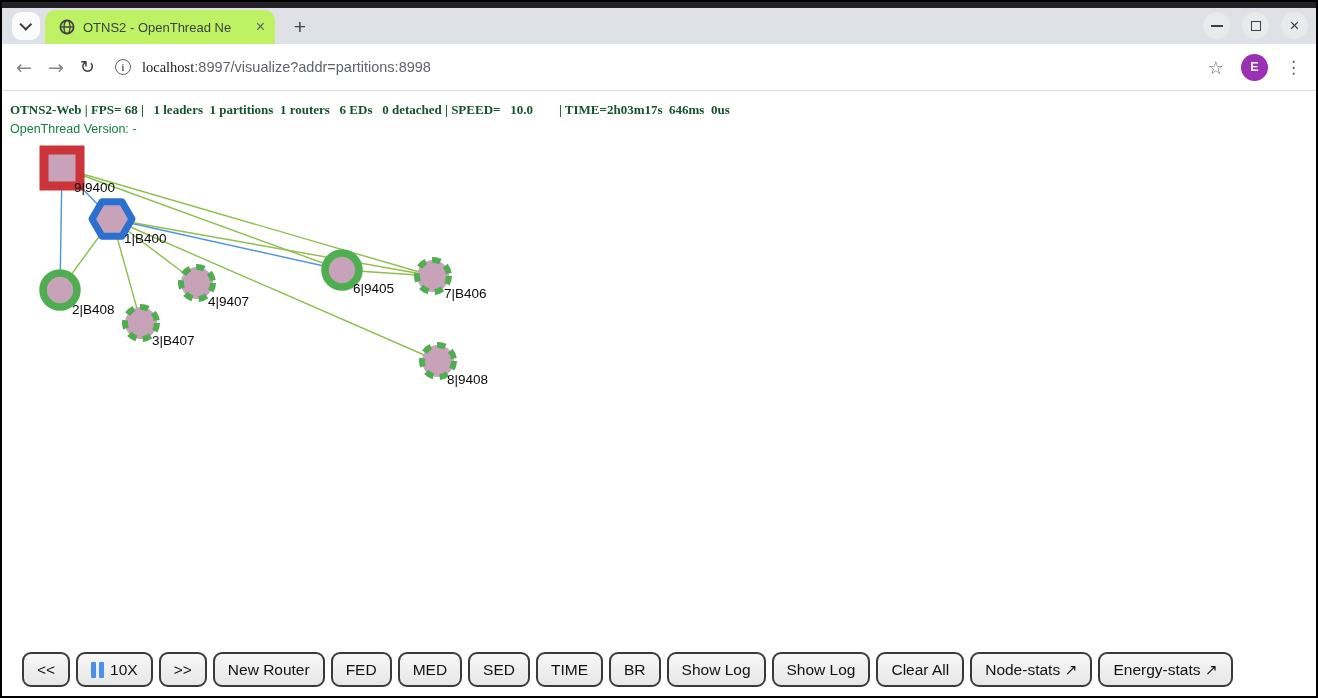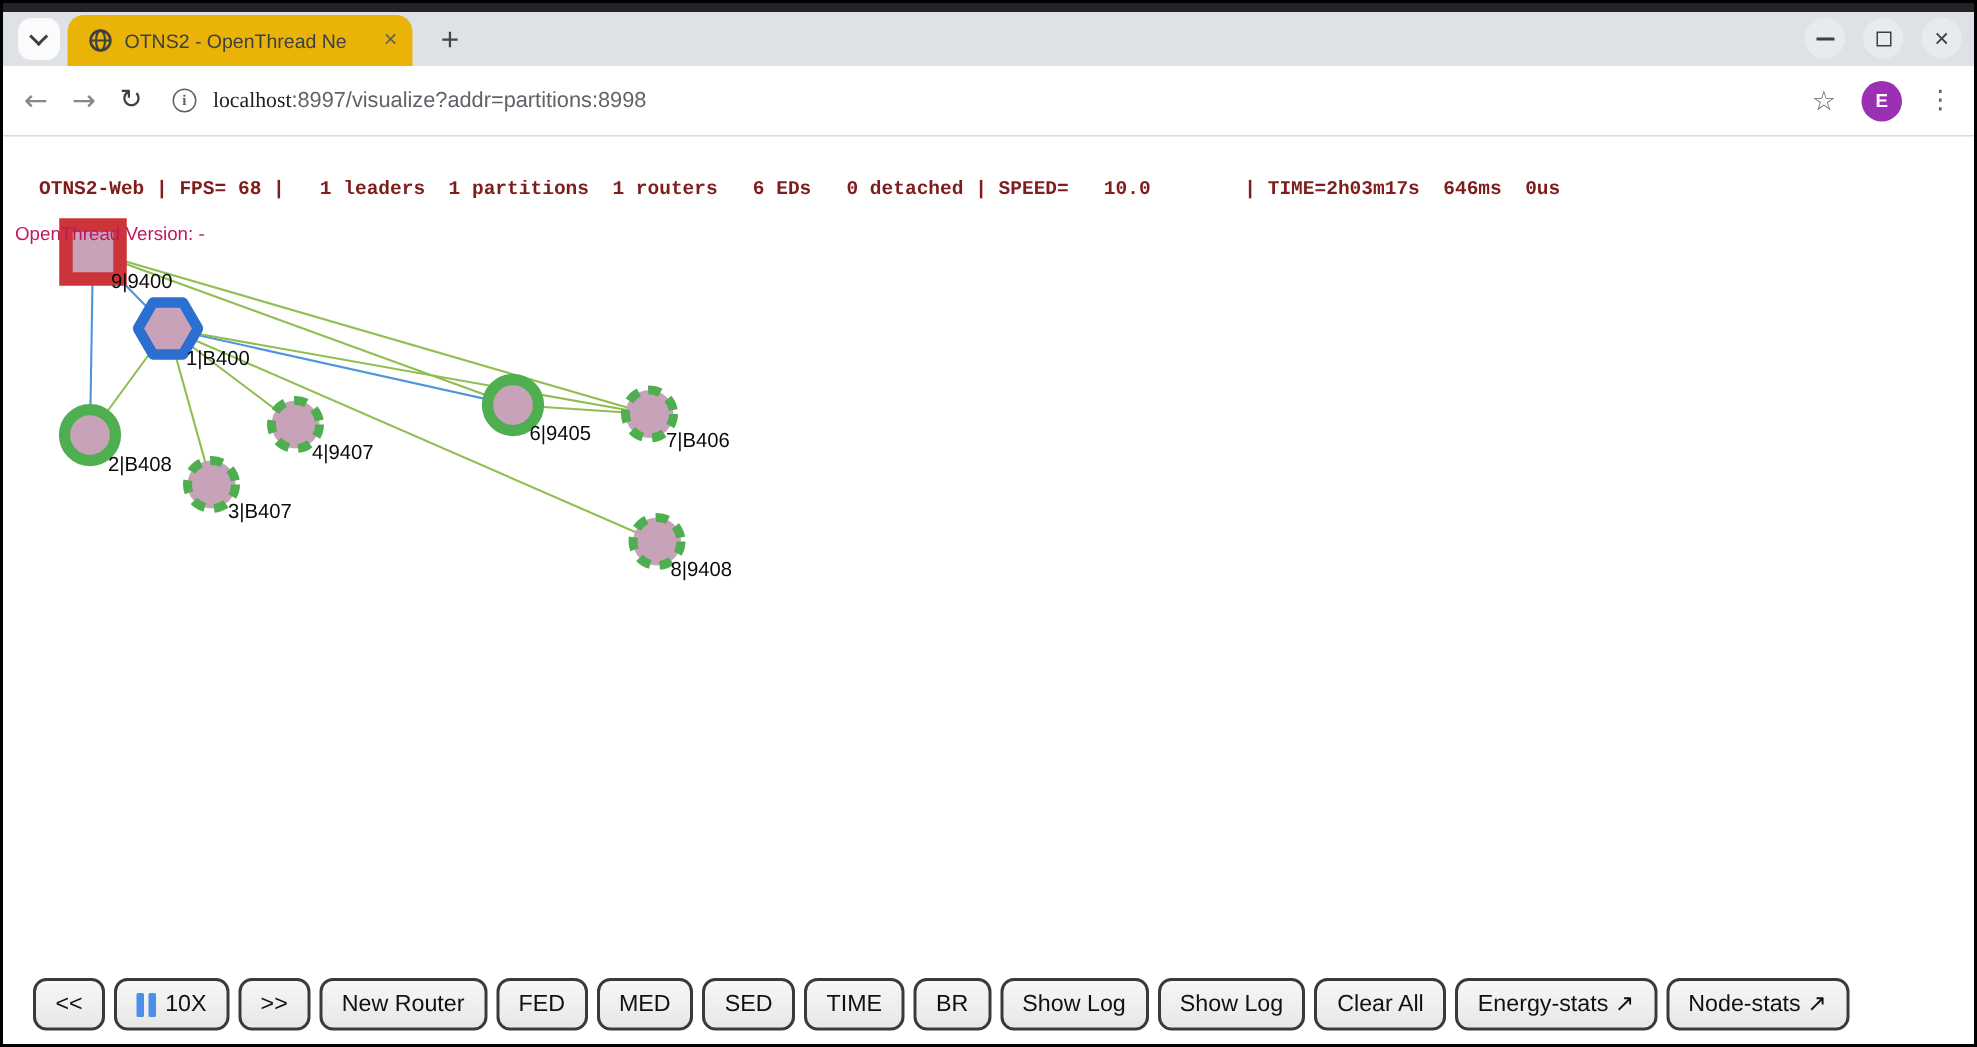--- a/index.html
+++ b/index.html
@@ -20,21 +20,21 @@
   .tab-search {
     position:absolute; left:10px; top:4px; width:28px; height:28px;
     background:#FBFBFC; border-radius:9px;
     display:flex; align-items:center; justify-content:center;
   }
   .chev { width:9px; height:9px; border-left:2px solid #3C4043; border-bottom:2px solid #3C4043;
           transform:rotate(-45deg) translate(1px,-2px); }
 
   .tab {
     position:absolute; left:43px; top:2px; width:230px; height:34px;
-    background:#eab308; border-radius:11px 11px 0 0;
+    background:#bef264; border-radius:11px 11px 0 0;
     display:flex; align-items:center; gap:8px; padding:0 10px 0 14px;
   }
   .tab-title { flex:1; font-size:13px; color:#3C4043; white-space:nowrap; overflow:hidden; }
   .tab-close { font-size:16px; color:#5F6368; line-height:1; }
 
   .new-tab {
     position:absolute; left:284px; top:5px; width:28px; height:28px;
     display:flex; align-items:center; justify-content:center;
     font-size:21px; color:#44474A;
   }
@@ -64,23 +64,23 @@
   .url .rest { color:#5F6368; }
   .nav-right { display:flex; align-items:center; gap:17px; }
   .star { font-family:"DejaVu Sans", sans-serif; font-size:18px; color:#5F6368; }
   .avatar { width:27px; height:27px; border-radius:50%; background:#9B30B5;
             display:flex; align-items:center; justify-content:center;
             color:#FFF; font-size:12.5px; font-weight:bold; }
   .kebab { font-family:"DejaVu Sans", sans-serif; font-size:17px; color:#5F6368; }
 
   
   .statusbar { position:absolute; left:8px; top:100px; z-index:2; }
-  .status-line { margin:16px; font-family:Liberation Mono, monospace; font-weight:bold;
-                 font-size:13px; color:#7f1d1d; white-space:pre; }
-  .version { font-size:12.5px; color:#be185d; margin-top:4px; }
+  .status-line { margin:0; font-family:Liberation Serif, serif; font-weight:bold;
+                 font-size:13px; color:#14532d; white-space:pre; }
+  .version { font-size:12.5px; color:#15803d; margin-top:4px; }
 
   
   #network { position:absolute; left:0; top:0; width:1318px; height:698px; z-index:1; pointer-events:none; }
   #network g.node { pointer-events:auto; cursor:pointer; }
   #network text { font-family:"Liberation Sans", sans-serif; font-size:13.5px; fill:#0A0A0A; }
 
   
   .toolbar { position:absolute; left:20px; bottom:9px; display:flex; gap:6px; z-index:3; }
   .tb-btn {
     display:flex; align-items:center; gap:6px;
@@ -225,18 +225,18 @@
     <button class="tb-btn">
       <span>Show Log</span>
     </button>
     <button class="tb-btn">
       <span>Show Log</span>
     </button>
     <button class="tb-btn">
       <span>Clear All</span>
     </button>
     <button class="tb-btn">
+      <span>Node-stats ↗</span>
+    </button>
+    <button class="tb-btn">
       <span>Energy-stats ↗</span>
     </button>
-    <button class="tb-btn">
-      <span>Node-stats ↗</span>
-    </button>
   </div>
 
 </body></html>

